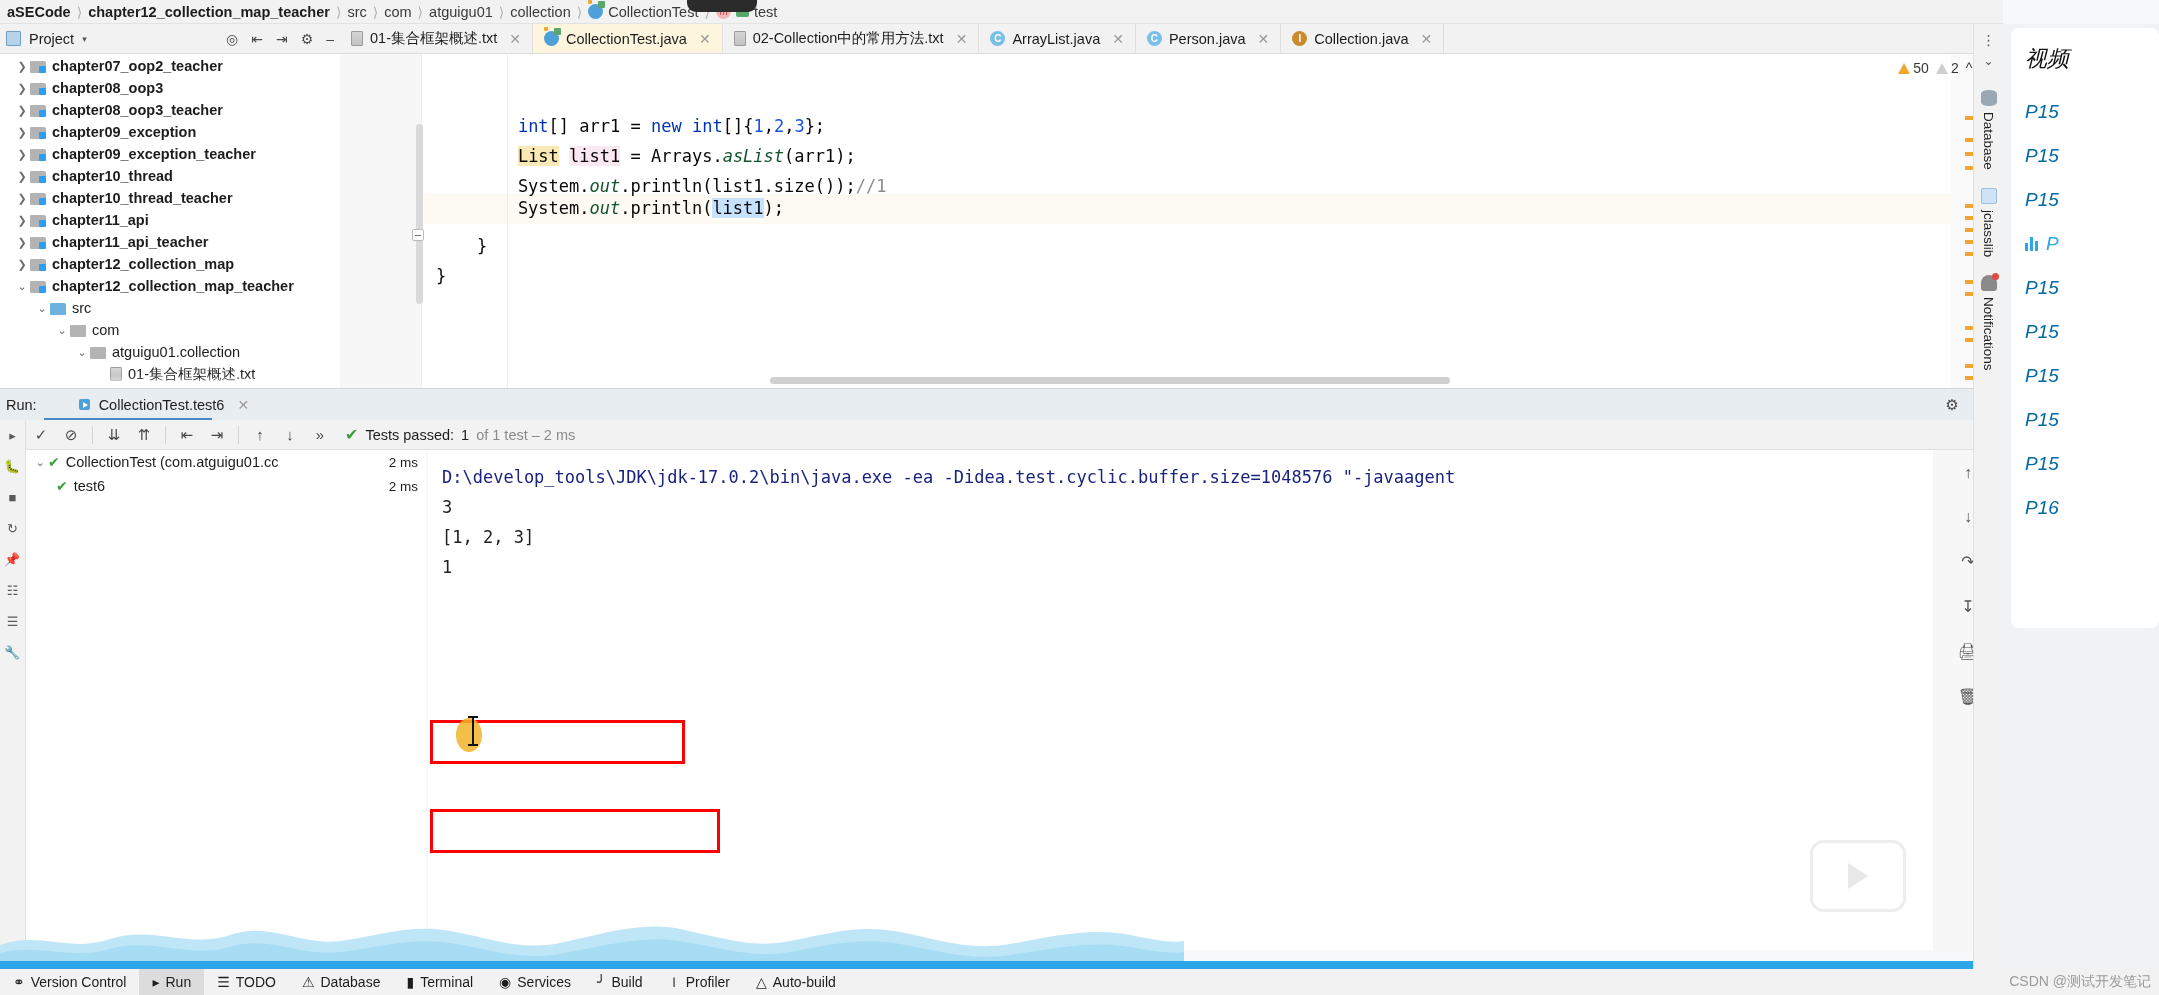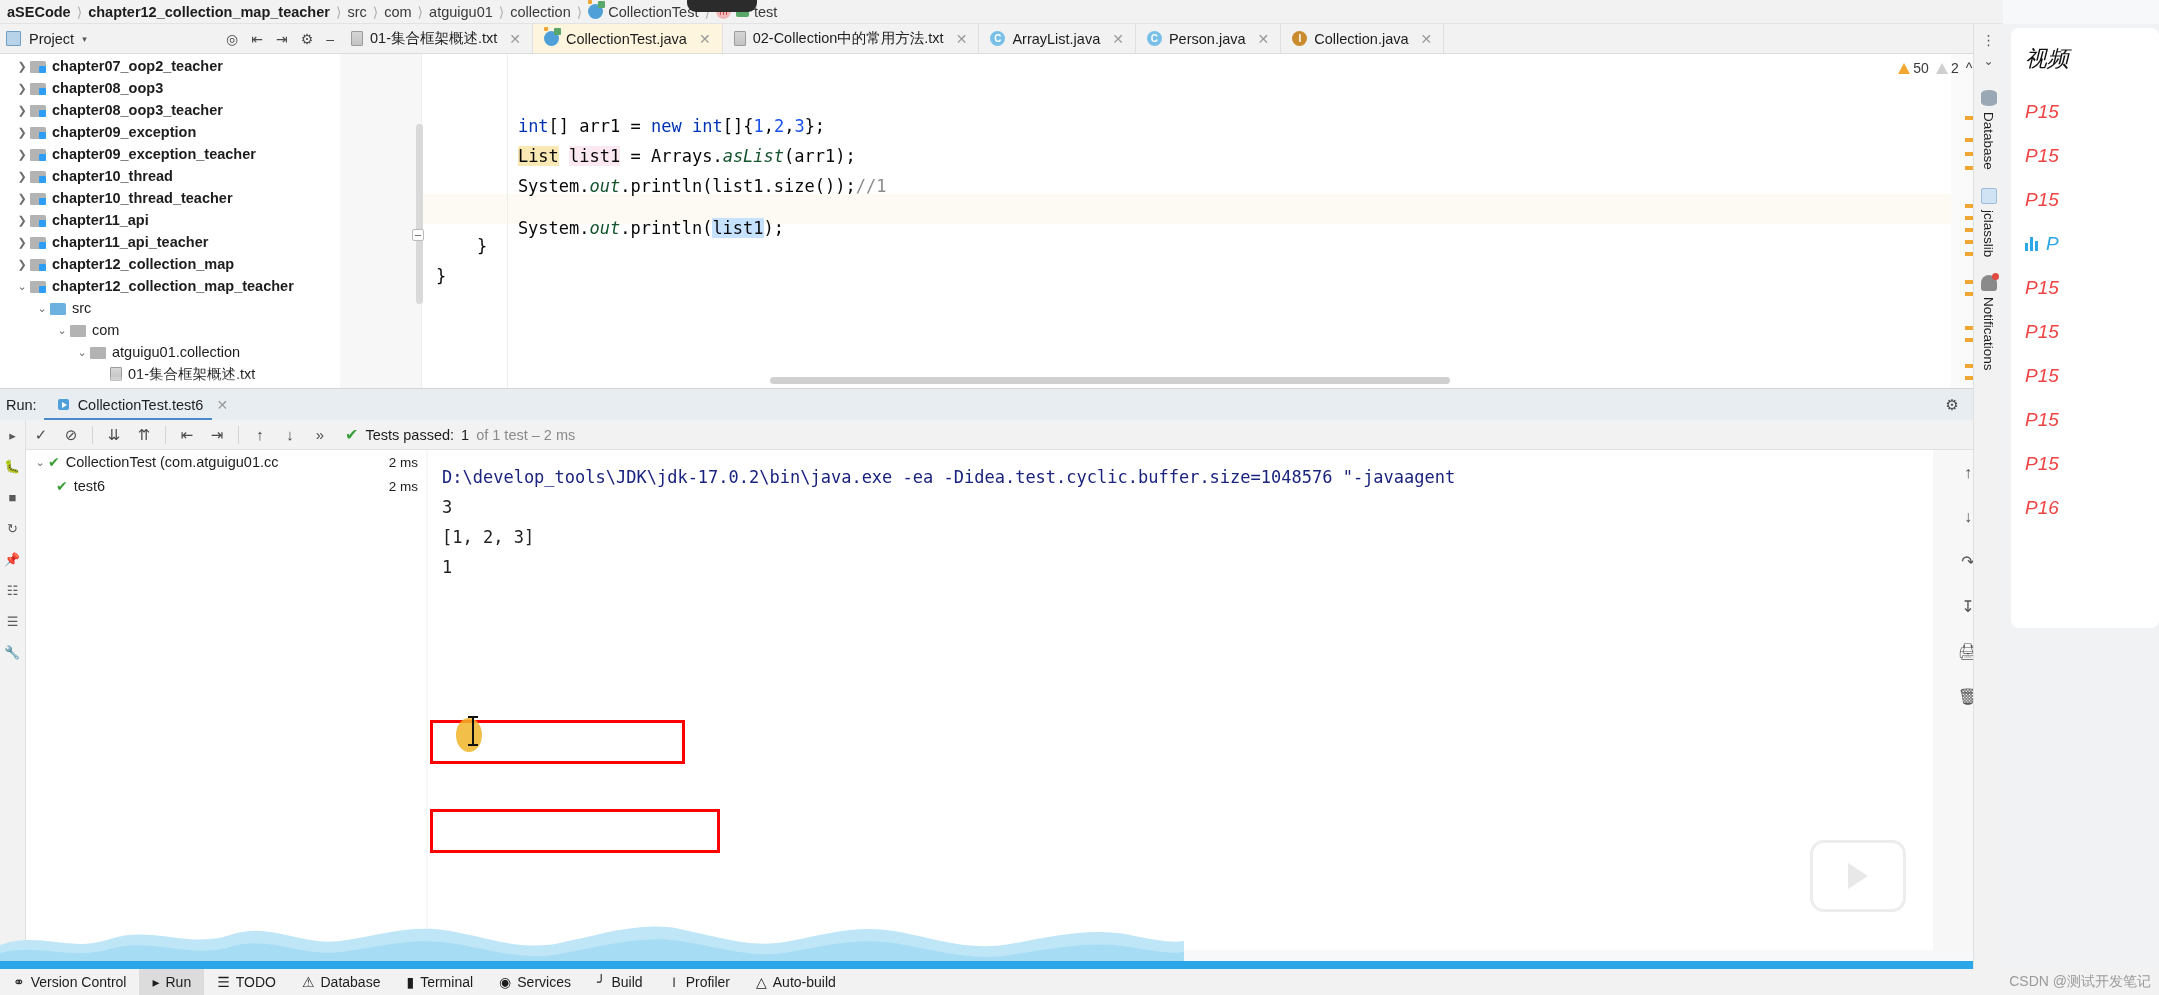--- a/index.html
+++ b/index.html
@@ -131,21 +131,21 @@
   .fold-box::after { content: ""; position: absolute; left: 2px; top: 5px; width: 6px; height: 1px; background: #777; }
   .hscroll { position: absolute; left: 430px; bottom: 4px; width: 680px; height: 7px;
     background: #d0d0d0; border-radius: 4px; }
   .mini-marks { position: absolute; right: 22px; top: 40px; width: 16px; height: 290px; }
   .mini-marks i { position: absolute; left: 0; width: 16px; height: 4px; background: #f0a732; display: block; }
 
   
   .run-tabbar { position: absolute; left: 0; top: 388px; width: 2003px; height: 32px;
     background: #e8edf2; display: flex; align-items: center; padding-left: 6px;
     border-top: 1px solid #d4d4d4; }
-  .run-label { font-size: 14.5px; color: #1d1d1d; margin-right: 12px; }
+  .run-label { font-size: 14.5px; color: #1d1d1d; margin-right: 33px; }
   .run-tab { display: flex; align-items: center; gap: 7px; font-size: 14.5px; color: #1d1d1d;
     padding: 0 8px; }
   .run-tab .x { color: #9a9a9a; font-size: 14px; margin-left: 6px; }
   .ic-runtest { width: 14px; height: 14px; position: relative; flex: none; }
   .ic-runtest::before { content: ""; position: absolute; left: 1px; top: 1px; width: 11px; height: 11px;
     background: #4f9fd8; border-radius: 2px; }
   .ic-runtest::after { content: ""; position: absolute; left: 5px; top: 4px;
     border-left: 5px solid #fff; border-top: 3.5px solid transparent; border-bottom: 3.5px solid transparent; }
   .run-right { margin-left: auto; display: flex; align-items: center; gap: 20px;
     padding-right: 16px; color: #4a4a4a; font-size: 15px; }
@@ -221,21 +221,21 @@
   .ic-jcl { background: #cfe3f5; border: 1px solid #9dbdd8; border-radius: 2px; }
   .ic-bell { background: #8a8a8a; border-radius: 50% 50% 20% 20%; }
   .ic-bell::after { content: ""; position: absolute; right: -2px; top: -2px; width: 7px; height: 7px;
     background: #e04a3f; border-radius: 50%; }
 
   
   .vpanel { position: absolute; right: 0; top: 24px; width: 156px; height: 945px; background: #f1f2f4; font-style: italic; }
   .vcard { position: absolute; left: 8px; top: 4px; width: 148px; height: 600px;
     background: #ffffff; border-radius: 8px; padding: 14px 0 0 0; }
   .vtitle { font-size: 22px; color: #111; padding: 2px 0 16px 14px; font-weight: 500; }
-  .vitem { font-size: 19px; color: #ef4444; padding: 11px 0 11px 14px; white-space: nowrap; }
+  .vitem { font-size: 19px; color: #0369a1; padding: 11px 0 11px 14px; white-space: nowrap; }
   .vitem.cur { color: #2ba6e8; display: flex; align-items: center; gap: 8px;
     background: #ffffff; border-radius: 6px; }
   .eq { display: inline-flex; gap: 2px; align-items: flex-end; height: 14px; }
   .eq i { width: 3px; background: #2ba6e8; display: block; }
   .eq i:nth-child(1){height:8px} .eq i:nth-child(2){height:14px} .eq i:nth-child(3){height:10px}
   .vthumb { position: absolute; left: 8px; top: 624px; width: 148px; height: 110px;
     background: #3a3431; border-radius: 8px; overflow: hidden; }
   .vthumb .jg { position: absolute; left: 14px; top: 18px; font-size: 64px; color: #d8c9a8;
     font-family: "Liberation Serif", serif; font-weight: bold; }
   .csdn { position: absolute; right: 8px; bottom: 4px; font-size: 14px; color: #9a9a9a; white-space: nowrap; }
@@ -423,21 +423,21 @@
     <div class="lineno" style="top:122px">170</div>
     <div class="lineno" style="top:152px">171</div>
     <div class="lineno" style="top:182px">172</div>
     <div class="lineno" style="top:212px">173</div>
     <div class="lineno" style="top:242px">174</div>
 
     <div id="code-host">
         <div class="codeline" style="top: 62px;"><span>        </span><span class="kw">int</span><span>[] arr1 = </span><span class="kw">new</span><span> </span><span class="kw">int</span><span>[]{</span><span class="num">1</span><span>,</span><span class="num">2</span><span>,</span><span class="num">3</span><span>};</span></div>
         <div class="codeline" style="top: 92px;"><span>        </span><span class="hl-orange">List</span><span> </span><span class="hl-pink">list1</span><span> = Arrays.</span><span class="ital">asList</span><span>(arr1);</span></div>
         <div class="codeline" style="top: 122px;"><span>        System.</span><span class="ital">out</span><span>.println(list1.size());</span><span class="cmt">//1</span></div>
-        <div class="codeline" style="top: 164px;"><span>        System.</span><span class="ital">out</span><span>.println(</span><span class="hl-blue">list1</span><span>);</span></div>
+        <div class="codeline" style="top: 144px;"><span>        System.</span><span class="ital">out</span><span>.println(</span><span class="hl-blue">list1</span><span>);</span></div>
         <div class="codeline" style="top: 182px;"><span>    }</span></div>
         <div class="codeline" style="top: 212px;"><span>}</span></div>
       </div>
 
     <div class="err-strip">
       <div class="mini-marks">
         <i style="top:22px"></i>
           <i style="top:44px"></i>
           <i style="top:58px"></i>
         <i style="top:72px"></i>

